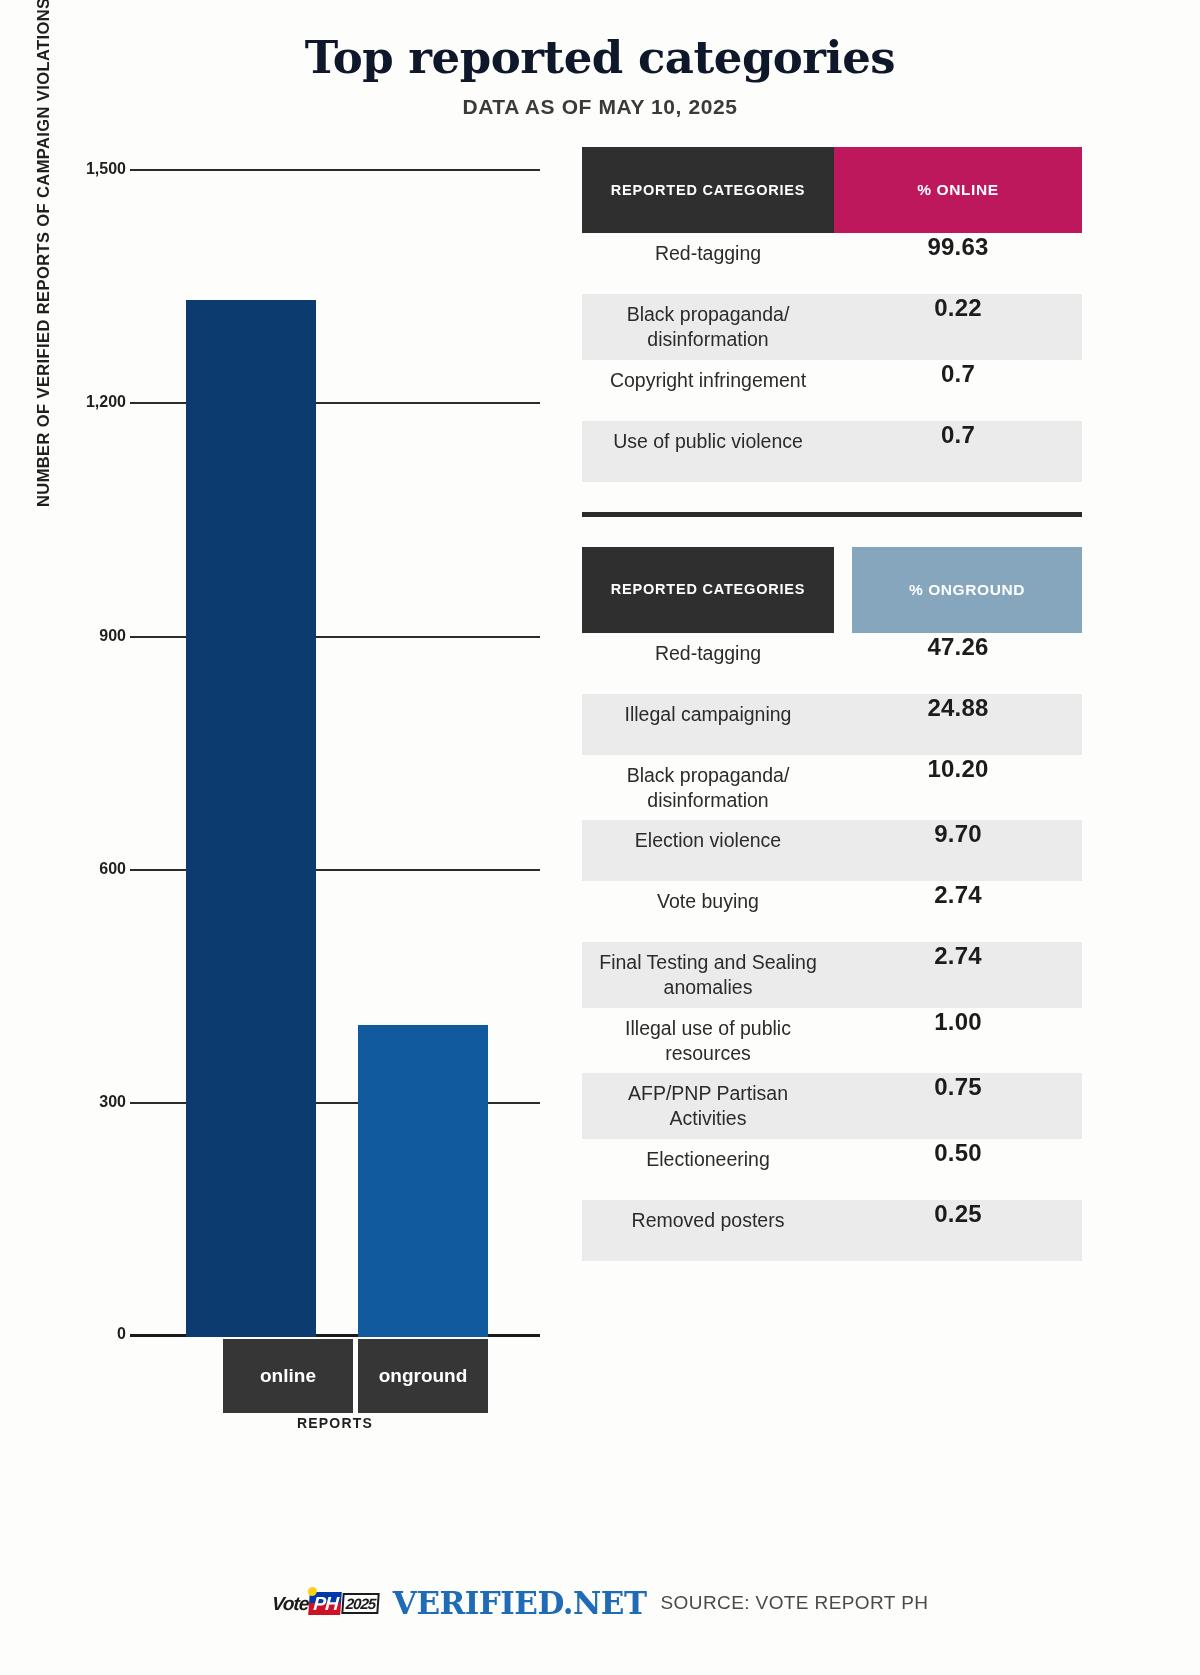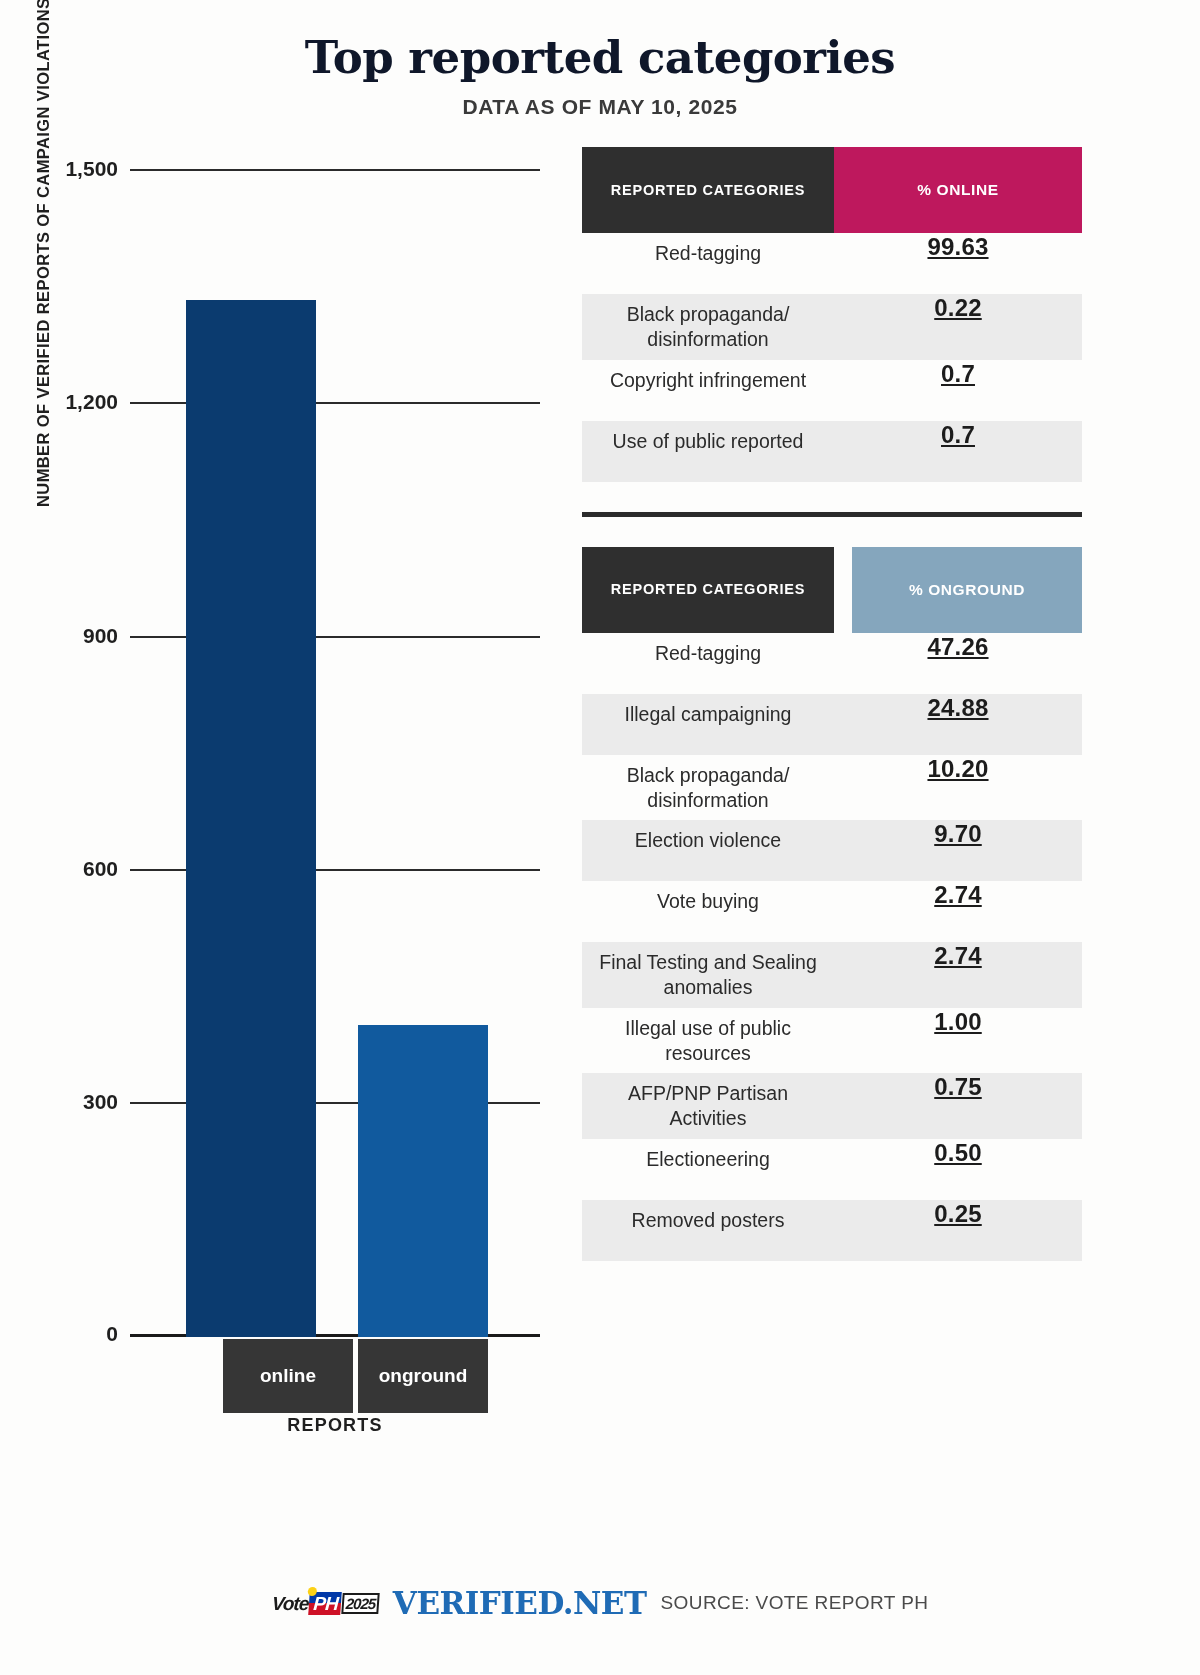--- a/index.html
+++ b/index.html
@@ -67,23 +67,23 @@
   .gridline {
     position:absolute;
     left:0; width:410px;
     height:2px;
     background:#2b2b2b;
   }
   .gridline.zero { height:3px; background:#1a1a1a; }
   .tick-label {
     position:absolute;
     right:100%;
-    margin-right:12px;
+    margin-right:4px;
     transform:translateY(-50%);
-    font-size:21px;
+    font-size:16px;
     font-weight:bold;
     color:#1f1f1f;
     white-space:nowrap;
   }
   .bar {
     position:absolute;
     bottom:0;
     width:130px;
   }
   .bar-online { left:56px; background:#0b3b6f; }
@@ -102,21 +102,21 @@
     font-weight:bold;
   }
   .chip-online { left:56px;margin-left:37px; }
   .chip-onground { left:228px; }
   .xlabel {
     position:absolute;
     left:130px;
     top:1268px;
     width:410px;
     text-align:center;
-    font-size:18px;
+    font-size:14px;
     font-weight:bold;
     letter-spacing:1.2px;
     color:#1f1f1f;
   }
 
   
   .table-block { width:500px; margin-left:2px; }
   .t-head { display:flex; height:86px; }
   .t-head .c1 {
     flex:0 0 252px;
@@ -148,21 +148,20 @@
     line-height:1.27;
     padding:8px 14px;
   }
   .t-row .c2 {
     flex:1;
     text-align:center;
     font-size:24px;
     font-weight:bold;
     color:#1c1c1c;
     letter-spacing:0.2px;
-    text-decoration:underline;
   }
   .divider {
     width:500px;
     height:5px;
     background:#2b2b2b;
     margin:30px 0 30px 2px;
   }
 
   
   .footer {
@@ -277,21 +276,21 @@
       </div>
       <div class="t-row alt">
         <div class="c1">Black propaganda/ disinformation</div>
         <div class="c2">0.22</div>
       </div>
       <div class="t-row">
         <div class="c1">Copyright infringement</div>
         <div class="c2">0.7</div>
       </div>
       <div class="t-row alt">
-        <div class="c1">Use of public reported</div>
+        <div class="c1">Use of public violence</div>
         <div class="c2">0.7</div>
       </div>
     </div>
 
     <div class="divider"></div>
 
     <div class="table-block">
       <div class="t-head onground">
         <div class="c1">REPORTED CATEGORIES</div>
         <div class="c2">% ONGROUND</div>

